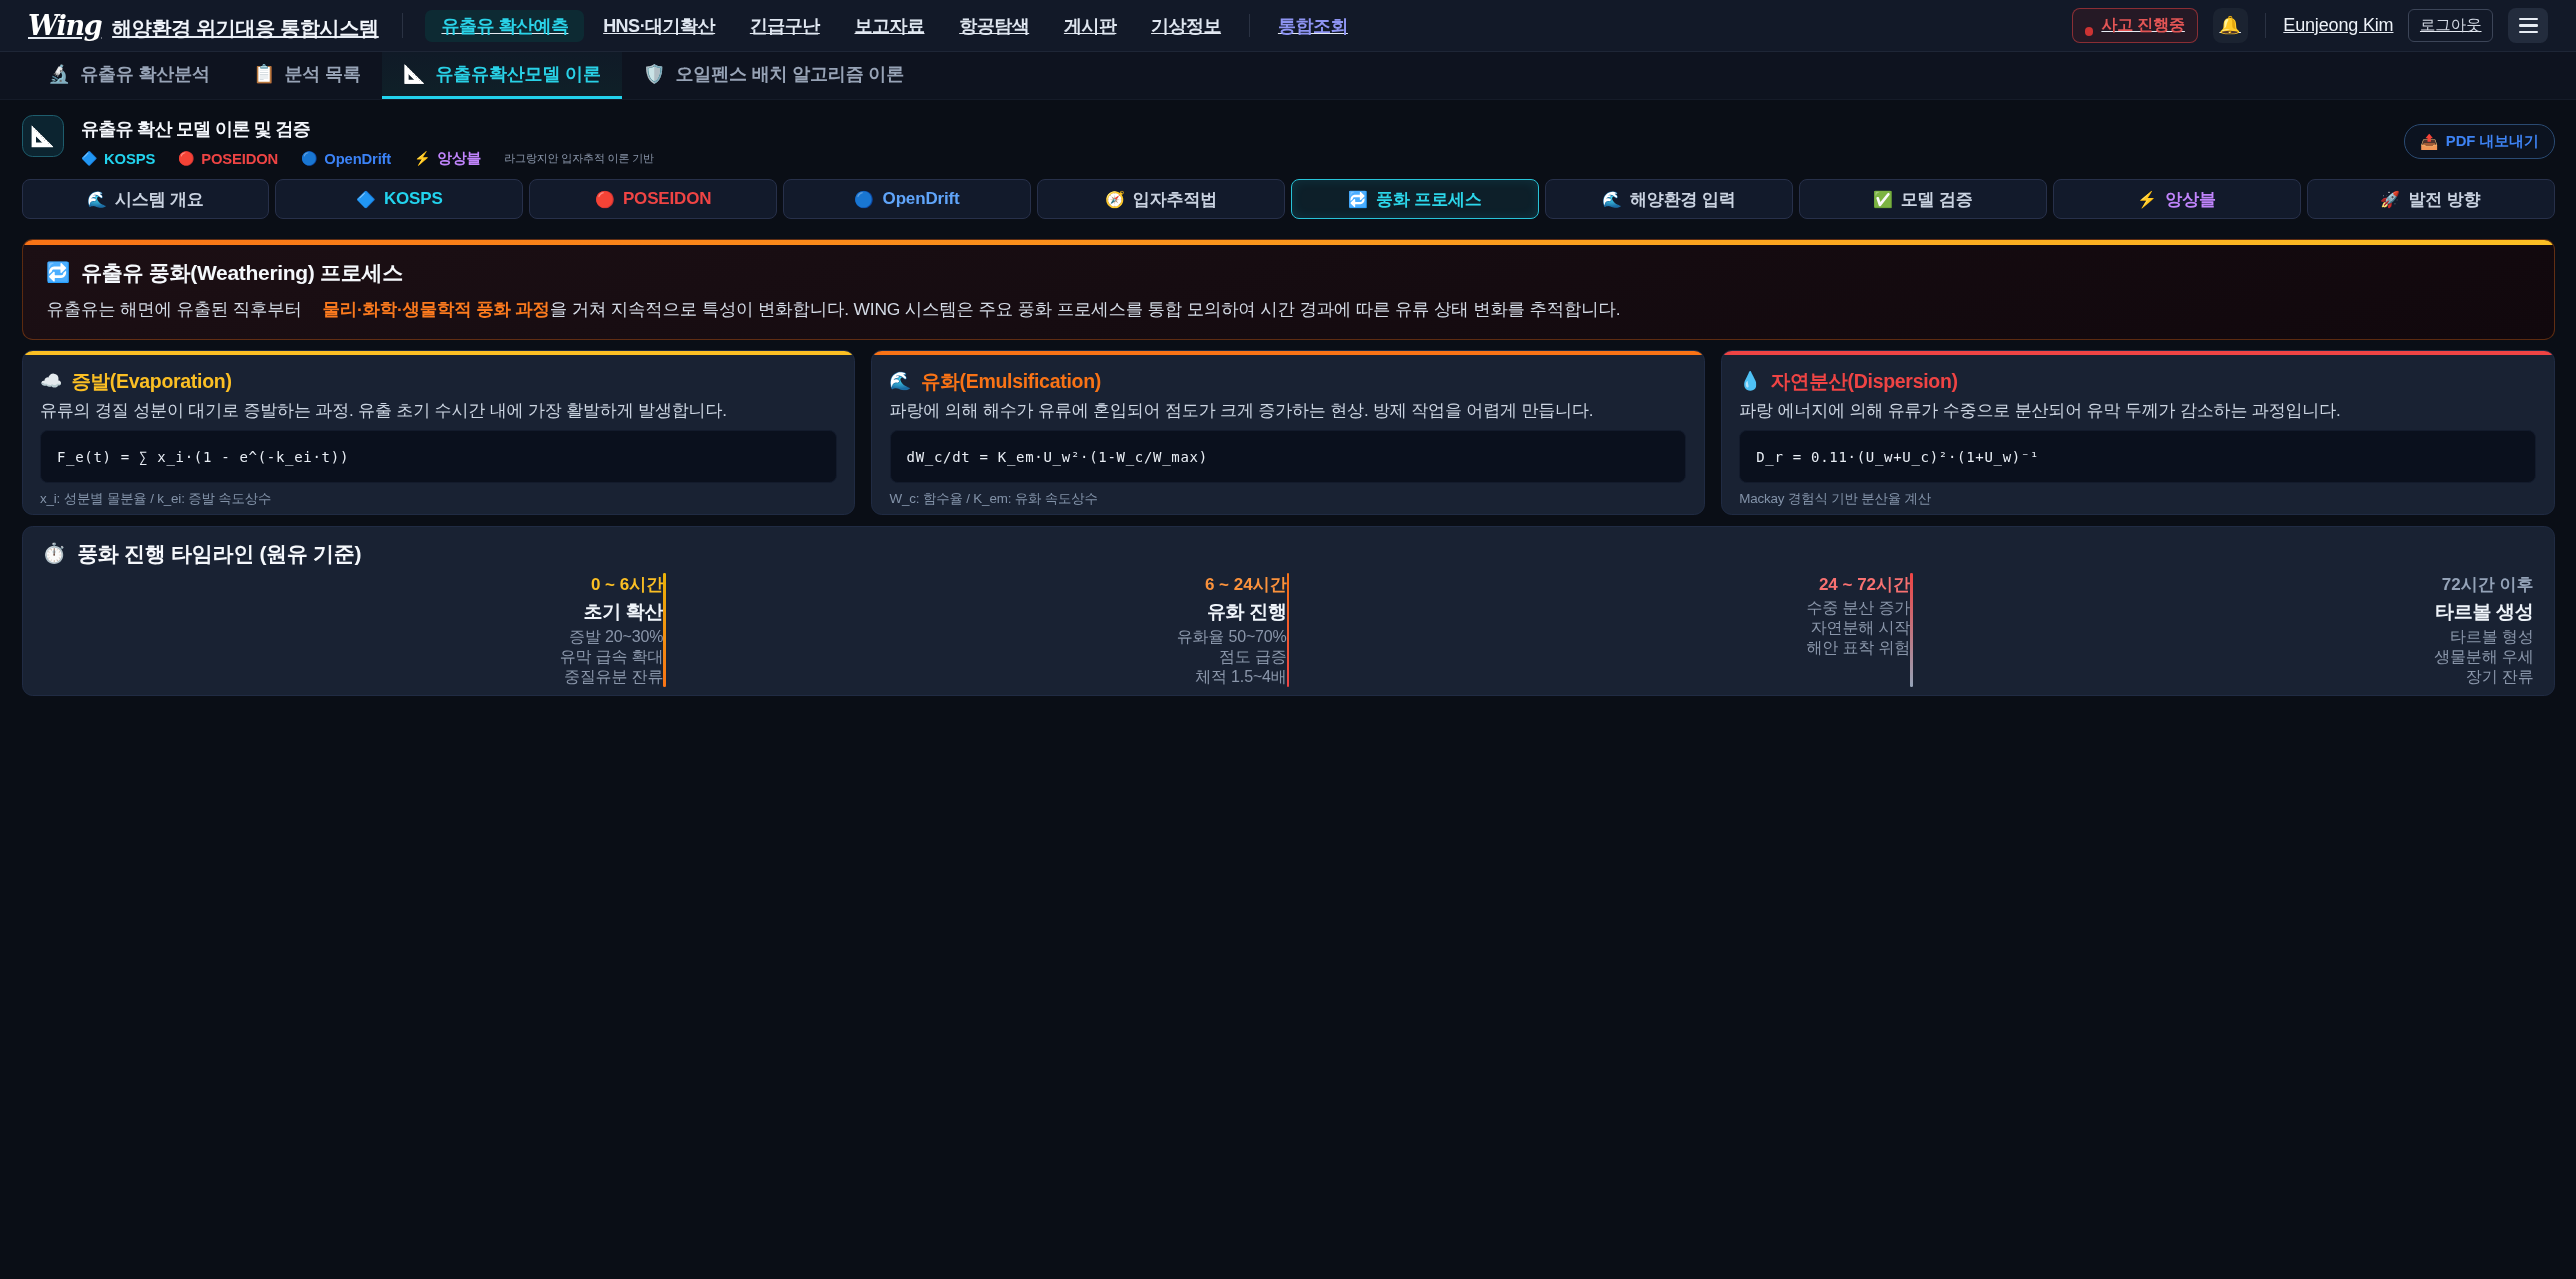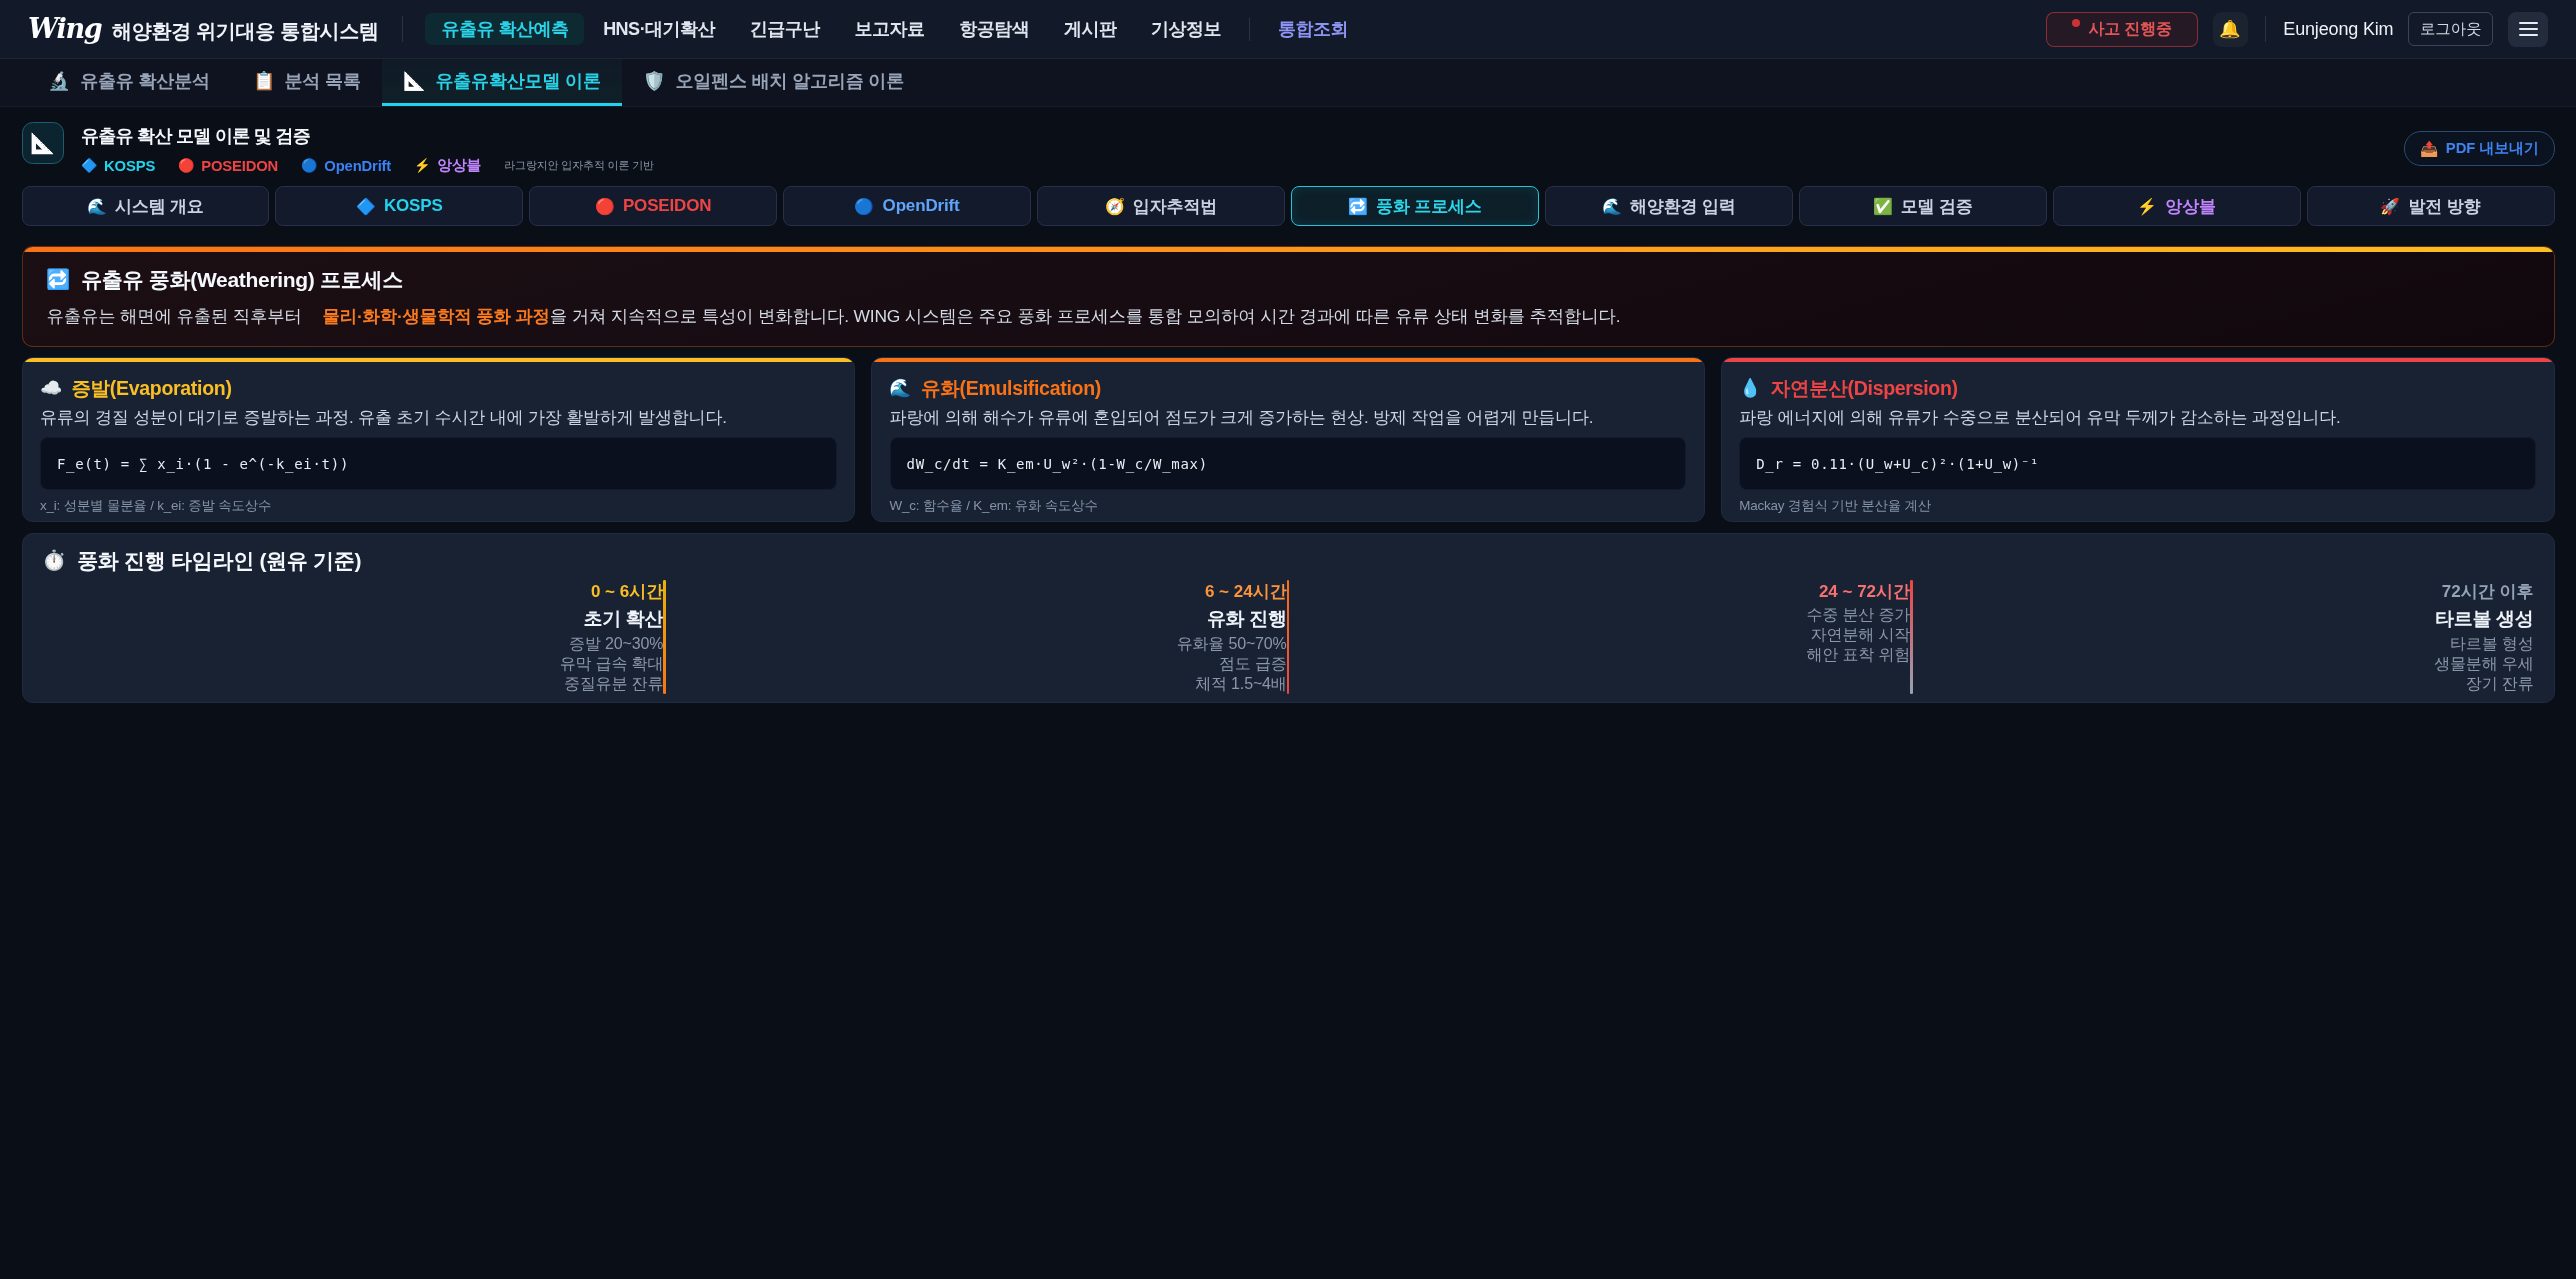--- a/index.html
+++ b/index.html
@@ -5,41 +5,41 @@
   * { margin:0; padding:0; box-sizing:border-box; }
   html,body { width:2576px; height:1279px; overflow:hidden; }
   body {
     background:#0a0e16;
     color:#e5eaf2;
     font-family:"Liberation Sans", sans-serif;
     letter-spacing:-0.015em;
   }
   
   .topbar {
-    height:59px; background:#121928; border-bottom:0.7px solid #1e2636;
-    display:flex; align-items:center; padding:0 28px;
+    height:52px; background:#121928; border-bottom:0.7px solid #1e2636;
+    display:flex; align-items:center; padding:0 28px;text-decoration:underline;
   }
   .brand { display:flex; align-items:baseline; gap:10.7px; white-space:nowrap; }
   .brand .logo {
     font-family:"DejaVu Serif", serif; font-style:italic; font-weight:700;
     font-size:27px; color:#ffffff; letter-spacing:-1.3px;
   }
   .brand .app-title { font-size:20px; font-weight:700; color:#f1f5fb; letter-spacing:-0.3px; }
   .vdiv { width:0.7px; height:25.5px; background:#2a3243; margin:0 23px; flex:none; }
   .mainnav { display:flex; align-items:center; gap:2.7px; }
   .mainnav .nav-item {
     padding:6px 16px; font-size:18px; line-height:20px; font-weight:600; color:#dfe6f0;
     border-radius:6.7px; white-space:nowrap; cursor:pointer; letter-spacing:-0.5px;
   }
   .mainnav .nav-item.active { background:#0d2a33; color:#2ad3e8; }
   .mainnav .nav-item.accent { color:#8e94f2; font-weight:700; }
   .nav-sep { width:0.7px; height:23px; background:#2a3243; margin:0 9.4px; }
   .topbar-right { margin-left:auto; display:flex; align-items:center; gap:14.8px; }
   .incident-badge {
-    display:flex; align-items:flex-start; gap:8px; padding:6px 25px;
+    display:flex; align-items:flex-end; gap:8px; padding:6px 12px;
     border:0.7px solid rgba(239,68,68,.5); border-radius:8px;
     background:rgba(127,29,29,.18); color:#e35555; font-size:16px; font-weight:600;
     white-space:nowrap; cursor:pointer;
   }
   .incident-badge .dot { width:8.7px; height:8.7px; border-radius:50%; background:#c33; }
   .iconbtn {
     width:35px; height:35px; border-radius:8.7px; background:#1b2331;
     display:flex; align-items:center; justify-content:center; font-size:17.4px; cursor:pointer;
   }
   .user-name { font-size:18px; font-weight:500; color:#eef2f8; white-space:nowrap; }

